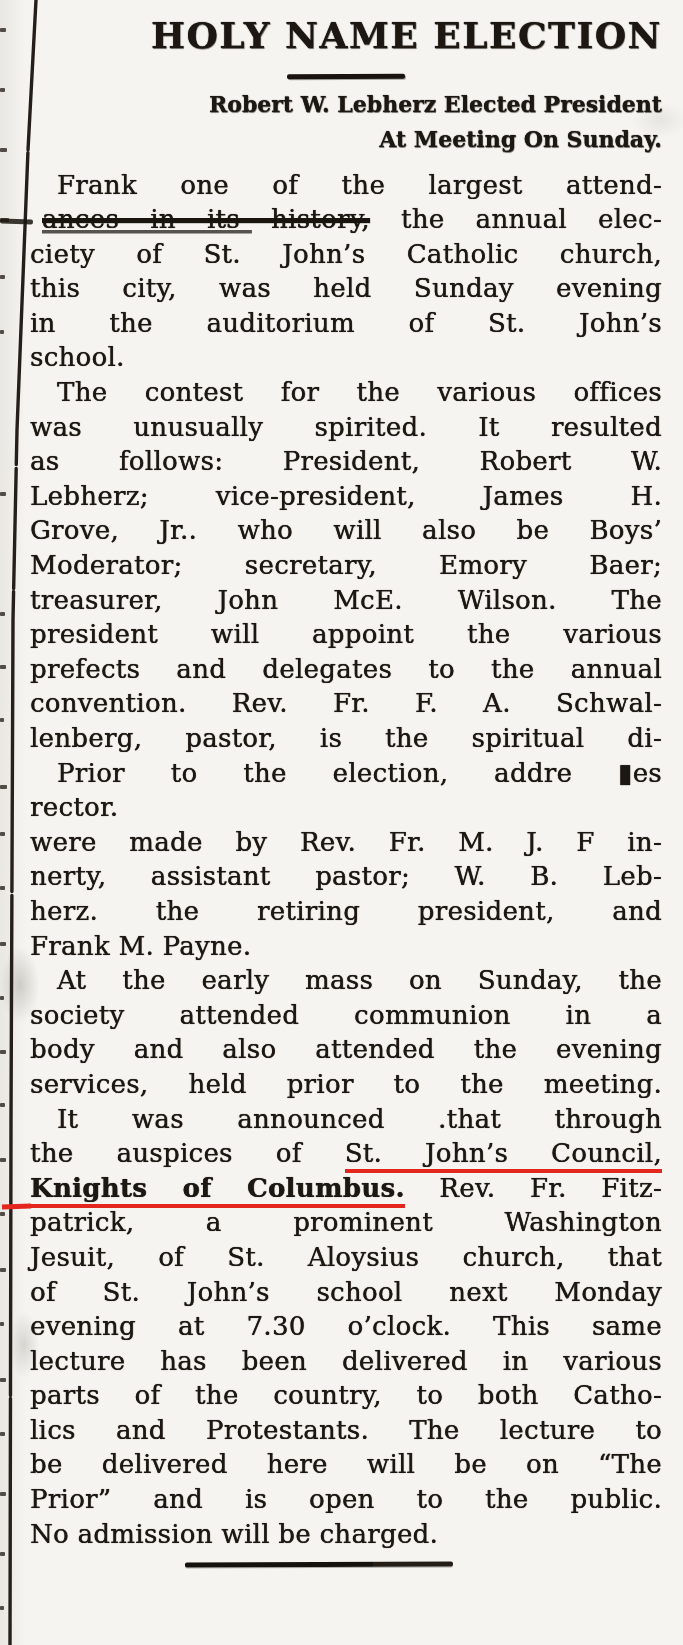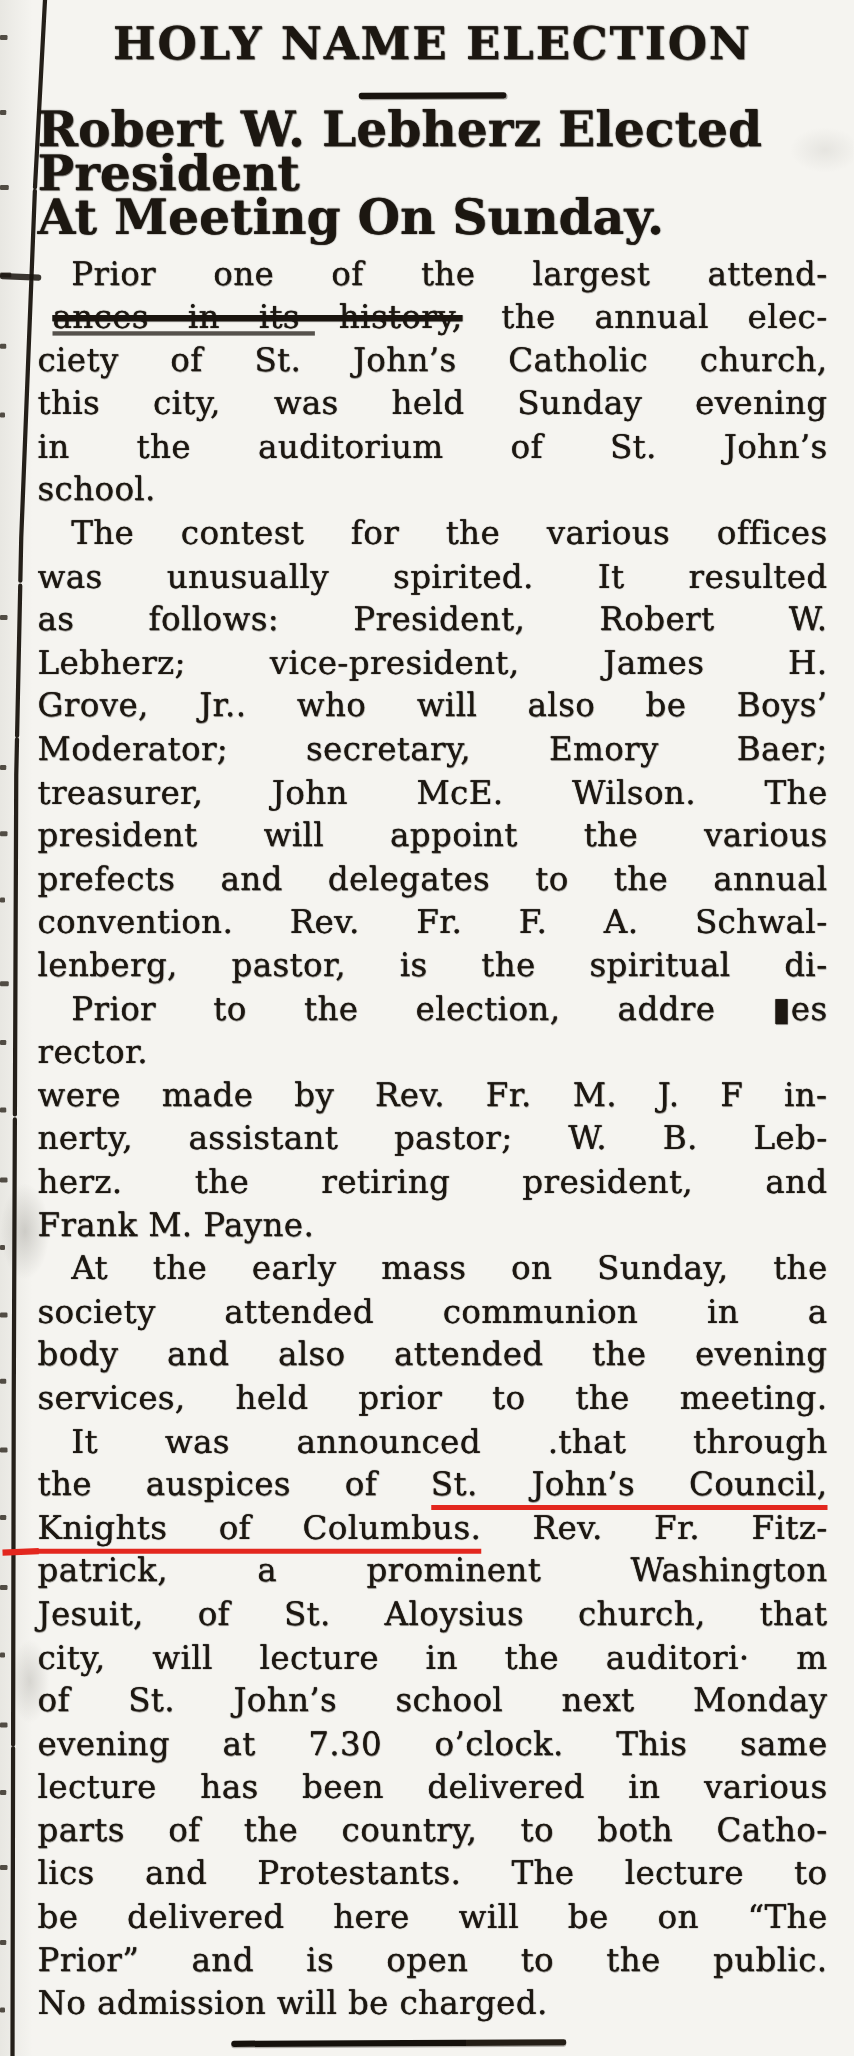--- a/index.html
+++ b/index.html
@@ -17,29 +17,29 @@
       linear-gradient(90deg, #e8e7e2 0px, var(--paper,#f5f4f0) 26px);
     color:var(--ink,#1c1711);
   }
   
   .col-rule{position:absolute;left:0;top:0;}
   .tick{position:absolute;left:0;height:4px;background:#2a241c;opacity:.8;border-radius:1px;}
   .smear-left{position:absolute;left:0;top:219px;width:33px;height:5px;background:rgba(25,20,14,.85);transform:rotate(2deg);border-radius:2px;}
 
   .article{position:absolute;left:30px;top:0;width:632px;}
   .headline{
-    margin:14px 0 0 0;text-align:center;
+    margin:14px 0 0 0;text-align:right;
     font-size:36px;font-weight:bold;letter-spacing:1.5px;line-height:42px;
     text-shadow:0 0 1px rgba(20,15,10,.9), .6px .6px .8px rgba(20,15,10,.55);
     white-space:nowrap;
   }
   .head-rule{width:118px;height:4.5px;background:#18130e;margin:18px auto 8px auto;border-radius:2px;transform:rotate(-.3deg);
     box-shadow:1px 1px 0 rgba(20,15,10,.35);}
   .subhead{
-    margin:6px 0 0 0;text-align:left;font-size:39px;font-weight:bold;line-height:35px;
+    margin:6px 0 0 0;text-align:right;font-size:22px;font-weight:bold;line-height:35px;
     text-shadow:0 0 1px rgba(20,15,10,.85), .5px .5px .7px rgba(20,15,10,.5);
   }
   .body{
     margin-top:11px;font-size:26px;line-height:34.6px;
     text-shadow:0 0 .8px rgba(27,23,17,.9), .4px .4px .6px rgba(27,23,17,.45);
     letter-spacing:.3px;
   }
   .bl{height:34.6px;text-align:justify;text-align-last:justify;overflow:visible;white-space:normal;}
   .bl.ind{text-indent:27px;}
   .bl.noj{text-align-last:left;}
@@ -50,21 +50,21 @@
     text-decoration-color:rgba(25,20,14,.92);
     background:linear-gradient(rgba(25,20,14,.72), rgba(25,20,14,.72)) no-repeat 0% 97% / 64% 3.5px;
     margin-left:12px;
   }
   .blob{font-family:"DejaVu Sans","Liberation Sans",sans-serif;}
   .redline{
     padding-bottom:1px;
     border-bottom:4.5px solid var(--red,#e3271e);
     margin-top:12px;
   }
-  .redline2{position:relative;}
+  .redline2{position:relative;font-weight:bold;}
   .redline2::before{
     content:"";position:absolute;left:-28px;bottom:-4.5px;width:29px;height:4.5px;
     background:var(--red,#e3271e);transform:rotate(-2deg);
   }
   .bottom-rule{
     margin:11px 0 0 155px;width:268px;height:5px;border-radius:2px;
     background:linear-gradient(90deg,#15110c 0 70%, #241e16 70% 100%);
     transform:rotate(-.25deg);
     box-shadow:0 1px 0 rgba(20,15,10,.3);
   }
@@ -108,21 +108,21 @@
   <div class="smear-left"></div>
 
   <article class="article">
     <h1 class="headline">HOLY NAME ELECTION</h1>
     <div class="head-rule"></div>
     <h2 class="subhead">
       <div>Robert W. Lebherz Elected President</div>
       <div>At Meeting On Sunday.</div>
     </h2>
     <div class="body" id="article-body">
-        <div class="bl ind"><span>Prior one of the largest attend-</span></div>
+        <div class="bl ind"><span>Frank one of the largest attend-</span></div>
         <div class="bl"><span class="strike">ances in its history,</span><span> the annual elec-</span></div>
         <div class="bl"><span>ciety of St. John’s Catholic church,</span></div>
         <div class="bl"><span>this city, was held Sunday evening</span></div>
         <div class="bl"><span>in the auditorium of St. John’s</span></div>
         <div class="bl noj"><span>school.</span></div>
         <div class="bl ind"><span>The contest for the various offices</span></div>
         <div class="bl"><span>was unusually spirited. It resulted</span></div>
         <div class="bl"><span>as follows: President, Robert W.</span></div>
         <div class="bl"><span>Lebherz; vice-president, James H.</span></div>
         <div class="bl"><span>Grove, Jr.. who will also be Boys’</span></div>
@@ -140,21 +140,20 @@
         <div class="bl noj"><span>Frank M. Payne.</span></div>
         <div class="bl ind"><span>At the early mass on Sunday, the</span></div>
         <div class="bl"><span>society attended communion in a</span></div>
         <div class="bl"><span>body and also attended the evening</span></div>
         <div class="bl"><span>services, held prior to the meeting.</span></div>
         <div class="bl ind"><span>It was announced .that through</span></div>
         <div class="bl"><span>the auspices of </span><span class="redline">St. John’s Council,</span></div>
         <div class="bl"><span class="redline redline2">Knights of Columbus.</span><span> Rev. Fr. Fitz-</span></div>
         <div class="bl"><span>patrick, a prominent Washington</span></div>
         <div class="bl"><span>Jesuit, of St. Aloysius church, that</span></div>
-        <div class="bl"><span>city, will lecture in the auditori· m</span></div>
         <div class="bl"><span>of St. John’s school next Monday</span></div>
         <div class="bl"><span>evening at 7.30 o’clock. This same</span></div>
         <div class="bl"><span>lecture has been delivered in various</span></div>
         <div class="bl"><span>parts of the country, to both Catho-</span></div>
         <div class="bl"><span>lics and Protestants. The lecture to</span></div>
         <div class="bl"><span>be delivered here will be on “The</span></div>
         <div class="bl"><span>Prior” and is open to the public.</span></div>
         <div class="bl noj"><span>No admission will be charged.</span></div>
       </div>
     <div class="bottom-rule"></div>

